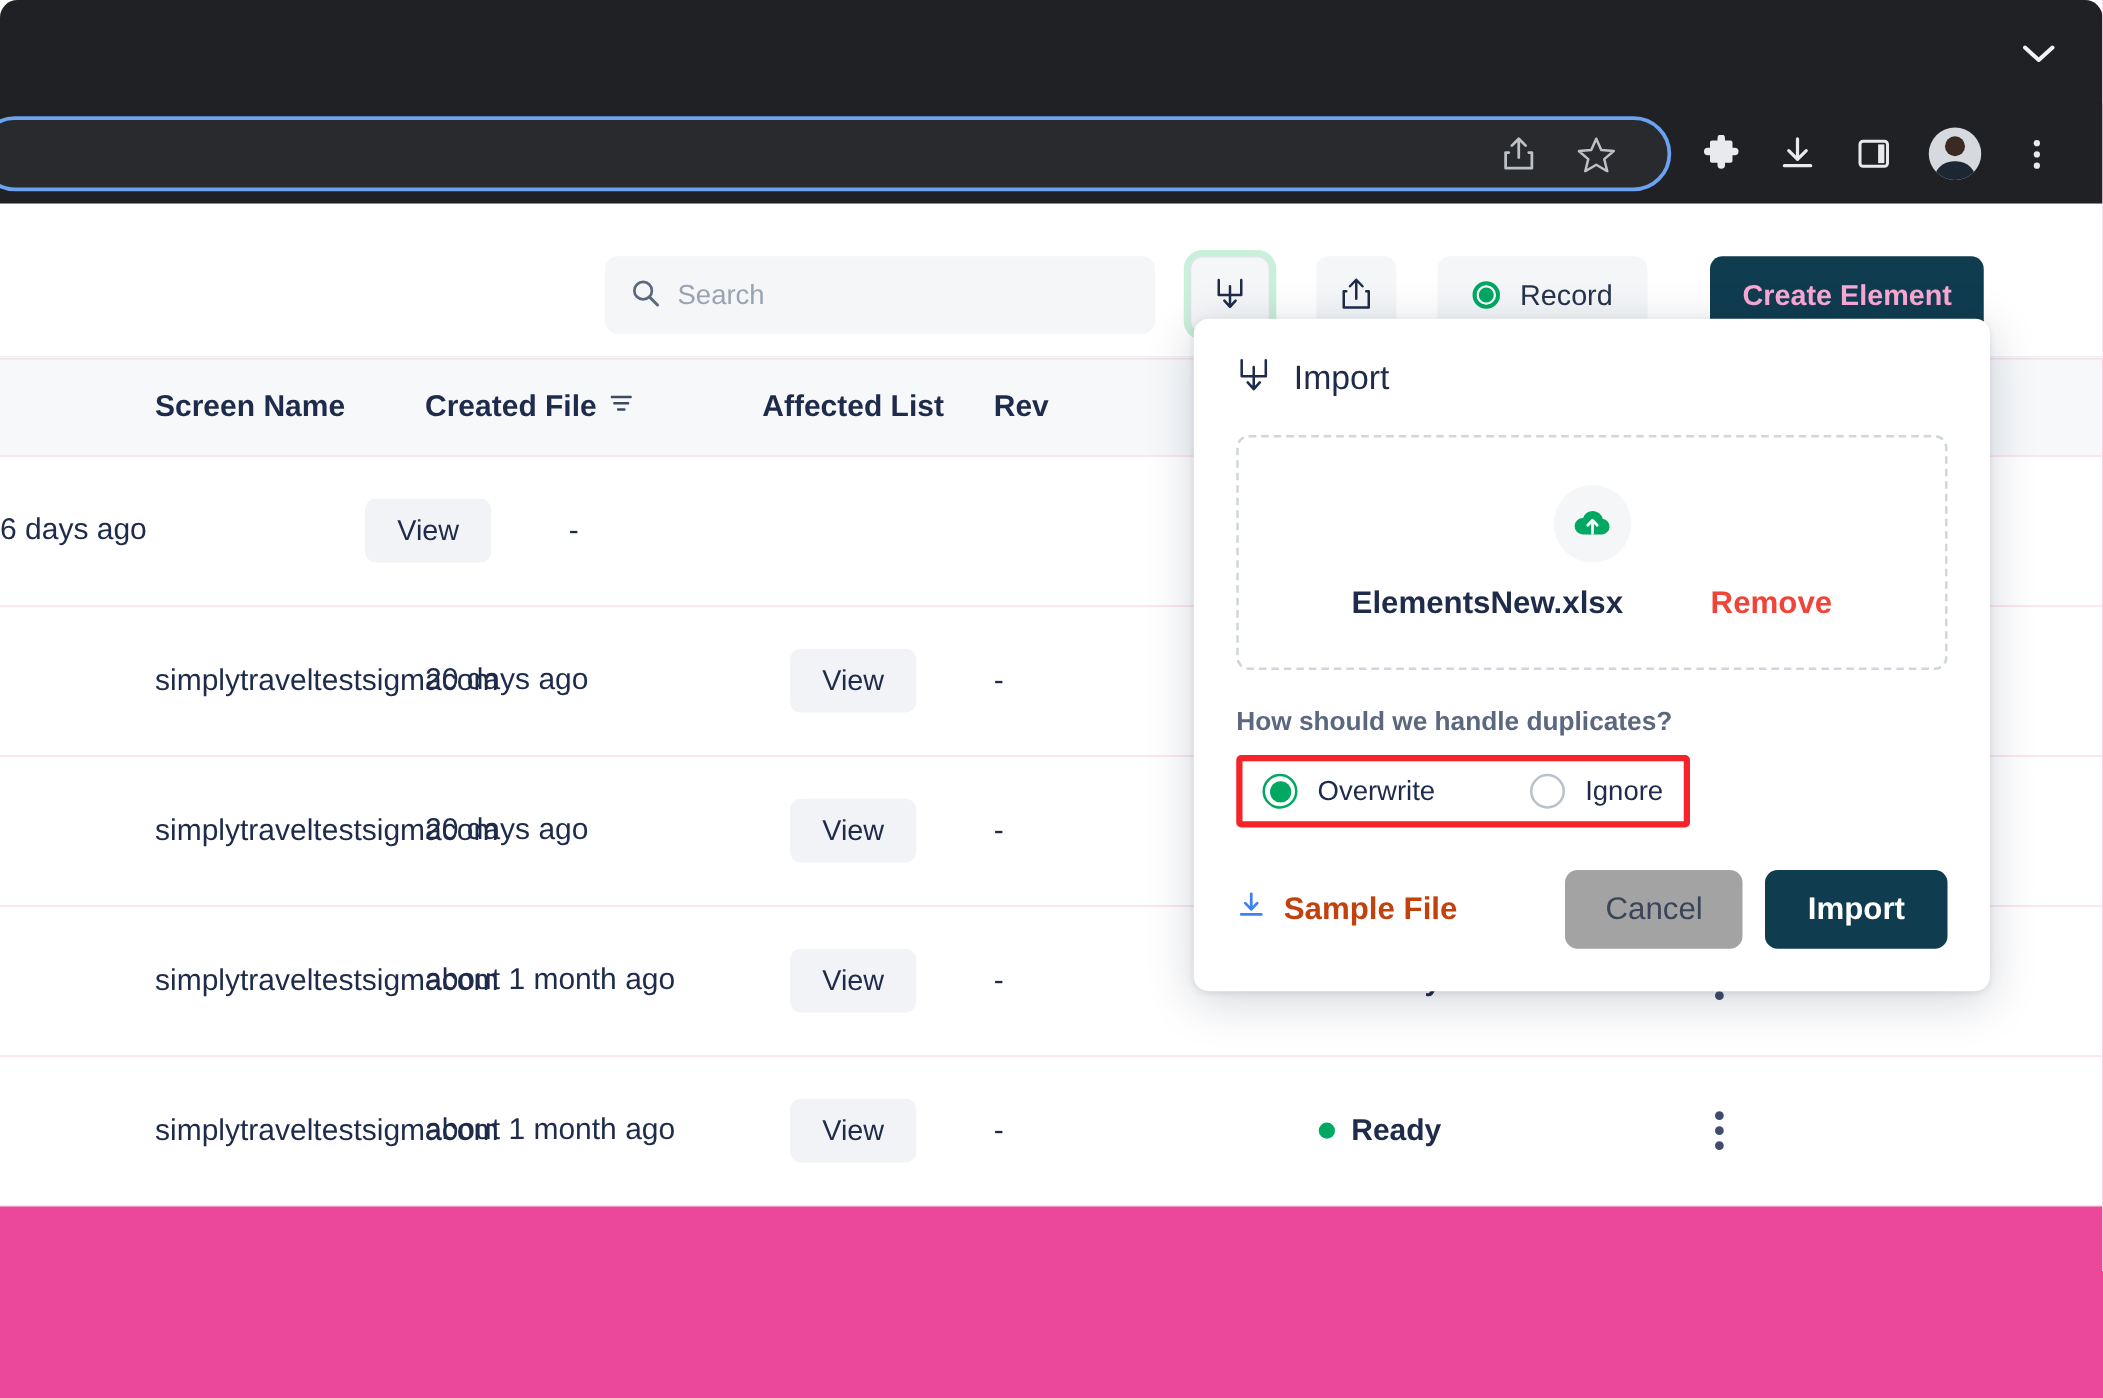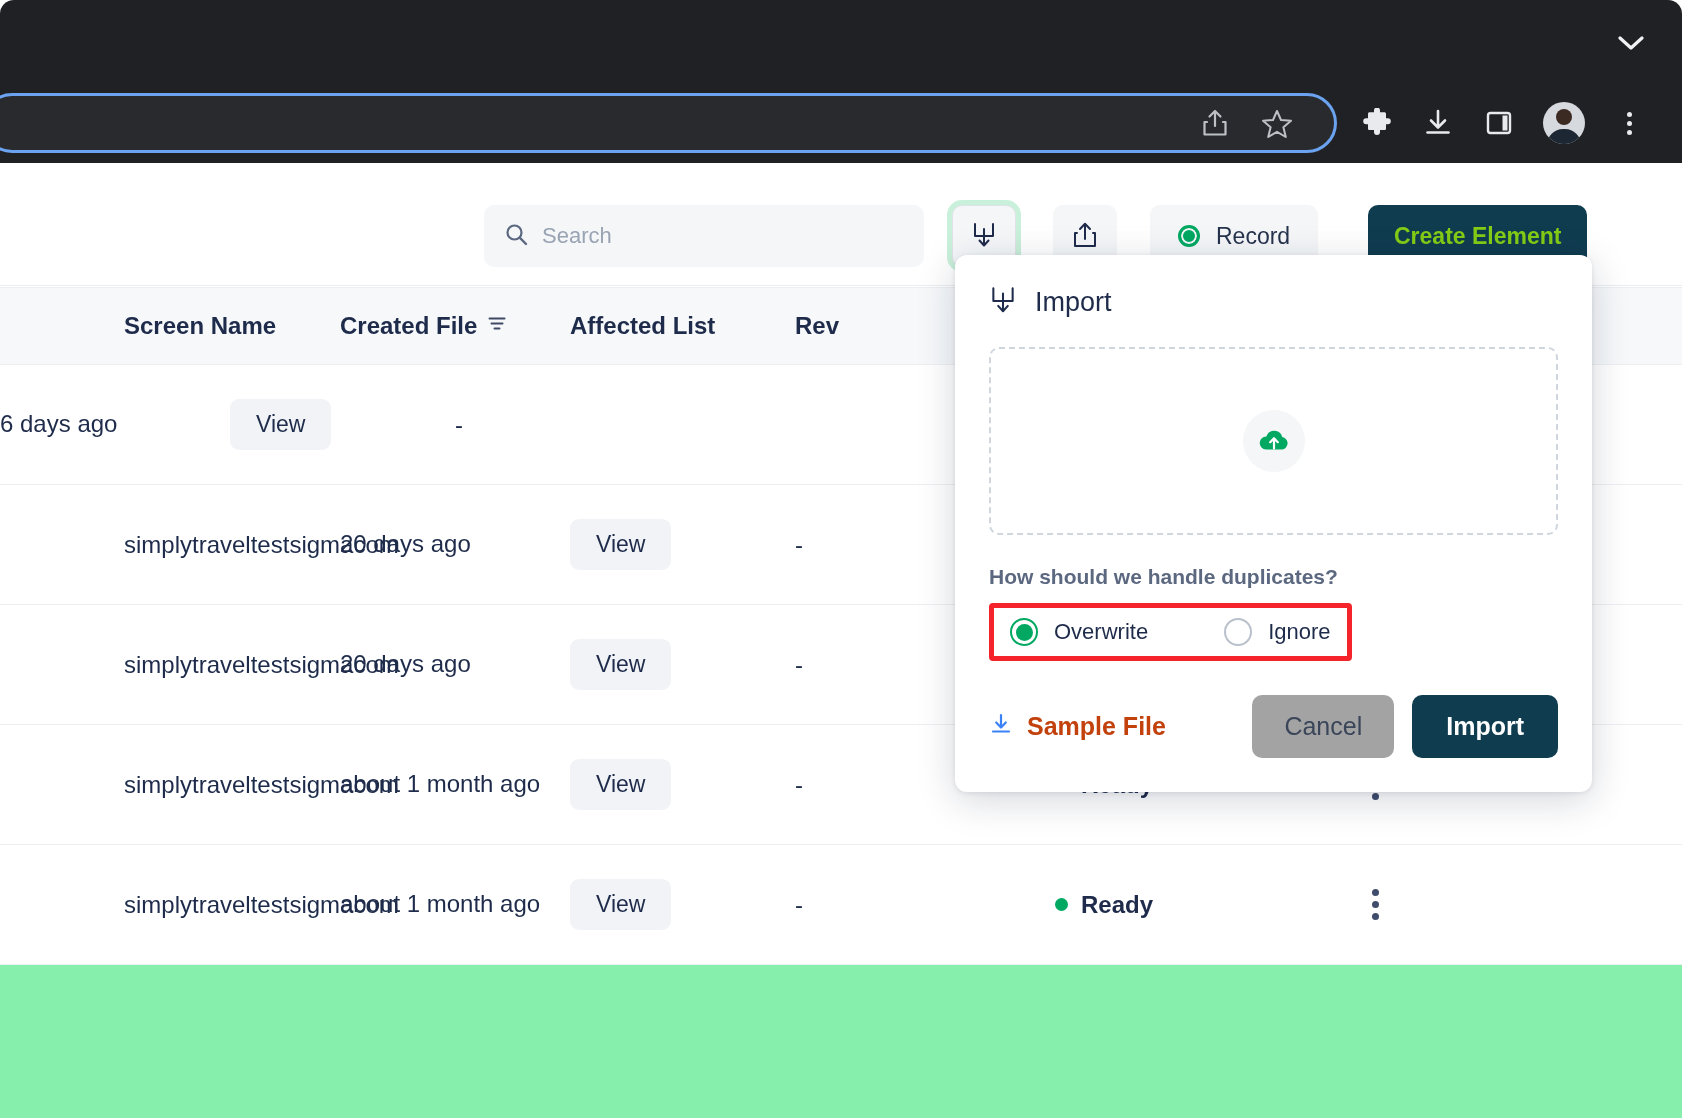--- a/index.html
+++ b/index.html
@@ -194,57 +194,57 @@
     background: #00a862;
     box-shadow: inset 0 0 0 2px #f4f6f8;
   }
 
   .create-btn {
     position: absolute;
     left: 1368px; top: 205px;
     height: 62px;
     padding: 0 26px;
     background: #103c50;
-    color: #84cc16;
+    color: #f9a8d4;
     border: none;
     border-radius: 10px;
     font-family: "Liberation Sans", sans-serif;
     font-size: 23px;
     font-weight: bold;
     cursor: pointer;
     display: flex; align-items: center;
   }
 
   
   .table-wrap {
     position: absolute;
     left: 0; top: 287px;
     width: 1682px;
     height: 831px;
-    background: #86efac;
+    background: #ec4899;
   }
   .thead {
     height: 78px;
     background: #f6f8fa;
     display: flex;
     align-items: center;
     border-top: 1px solid #eceff2;
     border-bottom: 1px solid #eceff2;
   }
   .th {
     font-size: 24px;
     font-weight: bold;
     color: #1e2b4a;
     display: flex;
     align-items: center;
     gap: 10px;
   }
   .c-name   { width: 340px; padding-left: 124px; }
   .c-date   { width: 230px; }
-  .c-list   { width: 225px; }
+  .c-list   { width: 225px; justify-content: center; }
   .c-rev    { width: 260px; }
   .c-status { width: 300px; }
   .c-menu   { width: 120px; }
 
   .trow {
     height: 120px;
     display: flex;
     align-items: center;
     border-bottom: 1px solid #eceff2;
     background: #ffffff;
@@ -651,20 +651,24 @@
       <span class="pop-title">Import</span>
     </div>
 
     <div class="dropzone">
       <span class="cloud-circle">
         <svg width="34" height="30" viewBox="0 0 34 30">
           <path d="M9 23.5 a6.5 6.5 0 0 1 .4-13 A8.2 8.2 0 0 1 25.2 11 a6.3 6.3 0 0 1 -.2 12.5 Z" fill="#00a862"></path>
           <path d="M17 22.5 L17 12.5 M13.2 16.2 L17 12.2 L20.8 16.2" stroke="#ffffff" stroke-width="2.2" fill="none" stroke-linecap="round" stroke-linejoin="round"></path>
         </svg>
       </span>
+      <div class="file-row">
+        <span class="file-name">ElementsNew.xlsx</span>
+        <span class="remove-link">Remove</span>
+      </div>
     </div>
 
     <div class="dup-q">How should we handle duplicates?</div>
 
     <div class="radio-group">
       <label class="radio-opt">
         <span class="radio on"></span>
         <span>Overwrite</span>
       </label>
       <label class="radio-opt">

